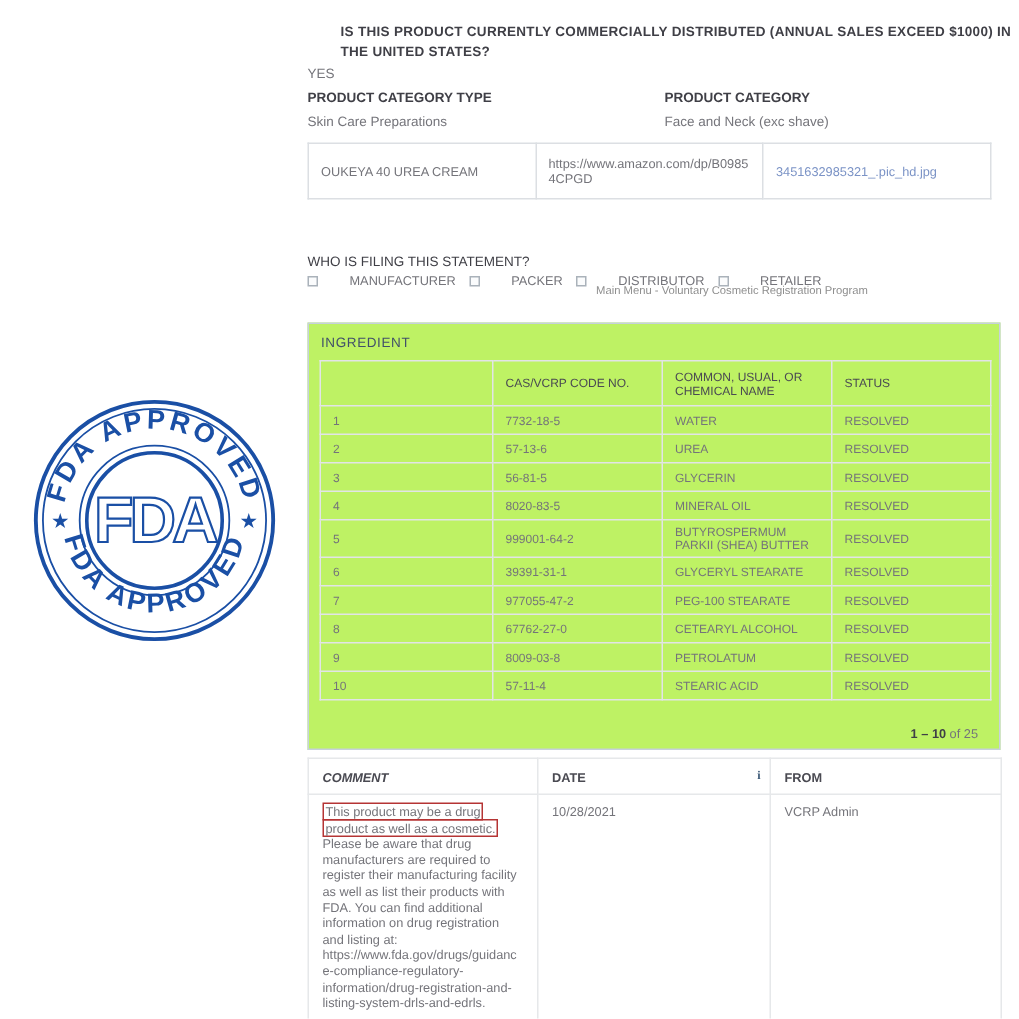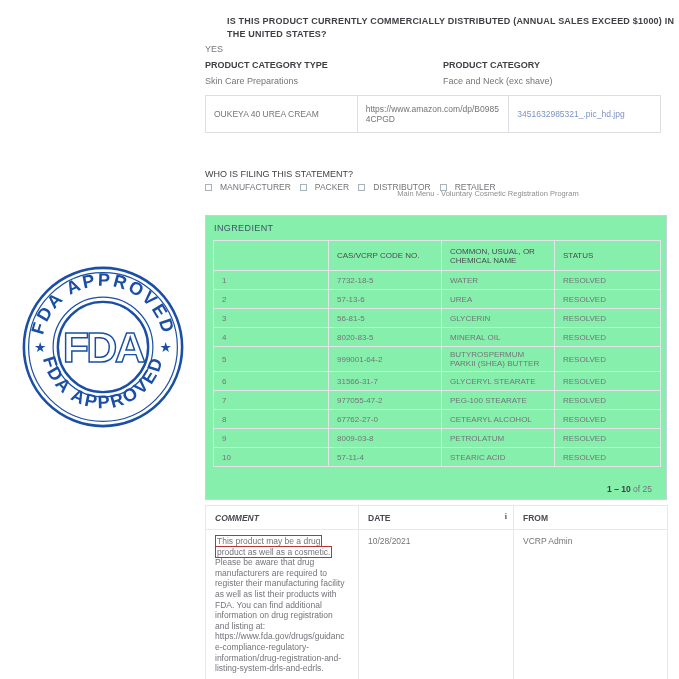--- a/index.html
+++ b/index.html
@@ -24,29 +24,29 @@
   .brand-table { position:absolute; top:95px; left:0; width:456px; border-collapse:collapse; table-layout:fixed; }
   .brand-table th, .brand-table td { border:1px solid #dcdfe3; padding:5px 8px; text-align:left; vertical-align:middle; }
   .brand-table th { font-size:8.5px; font-weight:bold; color:#4a4a52; height:31px; }
   .brand-table td { font-size:8.5px; color:#74747a; height:37px; word-break:break-all; }
   .brand-table .c1 { width:143px; } .brand-table .c2 { width:135px; } .brand-table .c3 { width:178px; }
   .attach-link { color:#7b93c6; text-decoration:none; cursor:pointer; word-break:break-all; }
 
   
   .filing-q { position:absolute; top:169px; left:0; font-size:9px; font-weight:normal; color:#3f3f46; }
   .filing-opts { position:absolute; top:182px; left:0; display:flex; gap:9px; align-items:center; }
-  .opt { display:flex; align-items:center; gap:8px; font-size:8.5px; color:#74747a; }
+  .opt { display:flex; align-items:center; gap:21px; font-size:8.5px; color:#74747a; }
   .cb { width:7px; height:7px; border:1px solid #aab2ba; background:#fbfcfd; display:inline-block; }
 
   .menu-caption { position:absolute; top:189px; left:283px; transform:translateX(-50%);
     font-size:7.5px; color:#8e8e8e; white-space:nowrap;text-align:center; }
 
   
   .ing-panel { position:absolute; top:215px; left:0; width:462px; height:285px;
-    border:1px solid #c6d1dc; background:#86efac; }
+    border:1px solid #c6d1dc; background:#bef264; }
   .ing-title { margin:7px 0 0 8px; font-size:9px; color:#41506a; letter-spacing:.4px; }
   .ing-table { margin:7px 7px 0 7px; width:447px; border-collapse:collapse; table-layout:fixed; }
   .ing-table th, .ing-table td { border:1px solid #e2e4e7; text-align:left; padding:3px 8px; }
   .ing-table th { font-size:8px; font-weight:normal; color:#4a4a52; height:30px; }
   .ing-table td { font-size:8px; color:#74747a; height:19px; }
   .ing-table .w1 { width:115px; } .ing-table .w2 { width:113px; } .ing-table .w3 { width:113px; } .ing-table .w4 { width:106px; }
   .pager { position:absolute; right:14px; bottom:5px; font-size:8.5px; color:#74747a; }
   .pager b { color:#3f3f46; }
 
   
@@ -166,21 +166,21 @@
           <td>RESOLVED</td>
         </tr>
         <tr>
           <td>5</td>
           <td>999001-64-2</td>
           <td>BUTYROSPERMUM PARKII (SHEA) BUTTER</td>
           <td>RESOLVED</td>
         </tr>
         <tr>
           <td>6</td>
-          <td>31566-31-7</td>
+          <td>39391-31-1</td>
           <td>GLYCERYL STEARATE</td>
           <td>RESOLVED</td>
         </tr>
         <tr>
           <td>7</td>
           <td>977055-47-2</td>
           <td>PEG-100 STEARATE</td>
           <td>RESOLVED</td>
         </tr>
         <tr>

